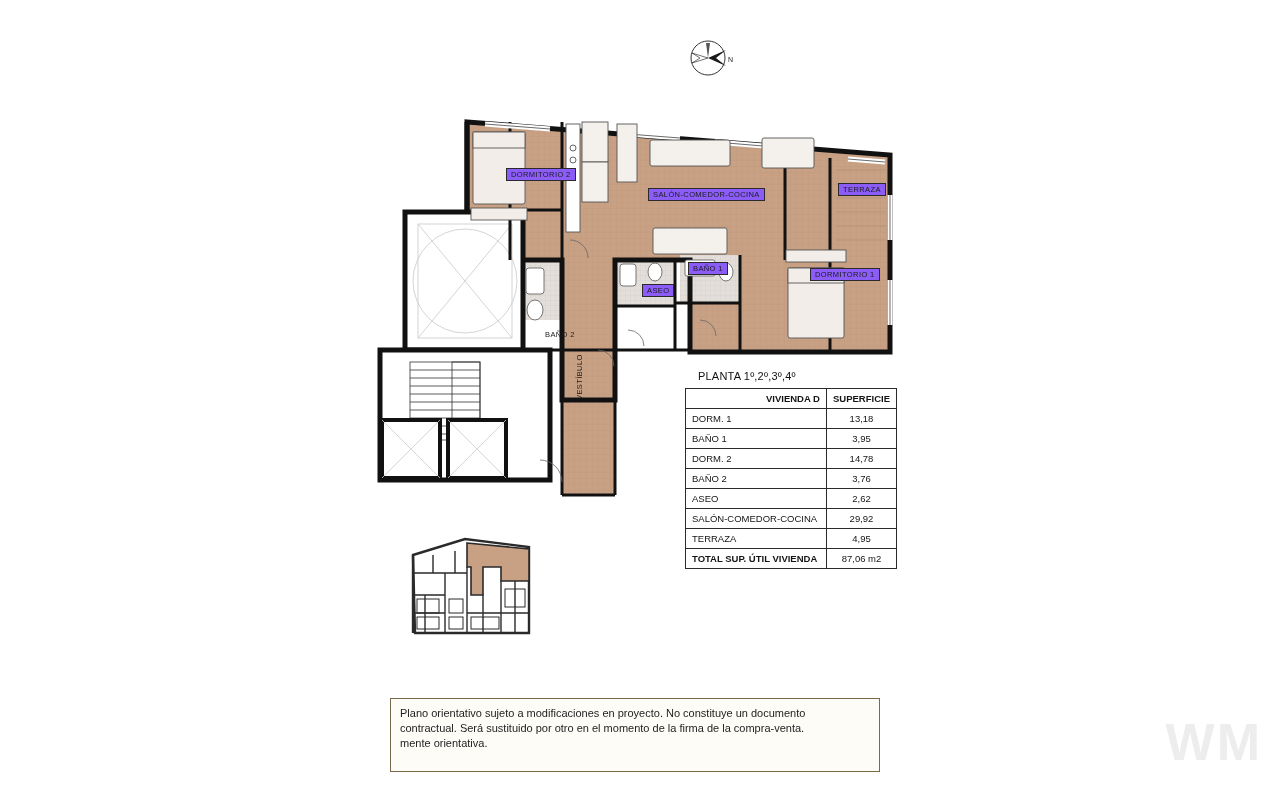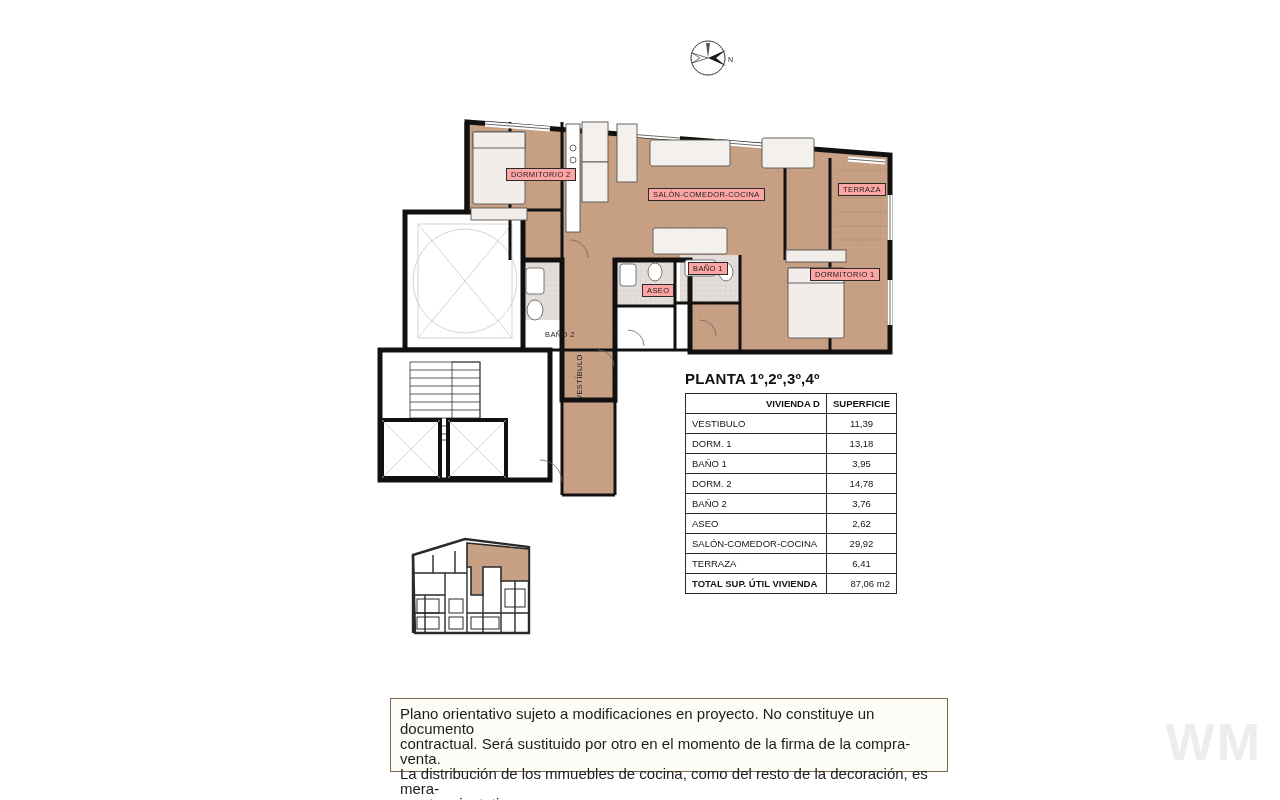--- a/index.html
+++ b/index.html
@@ -39,21 +39,21 @@
   }
   .room-label {
     position: absolute;
     font-size: 7.5px;
     letter-spacing: 0.4px;
     color: #1b1b1b;
     white-space: nowrap;
     font-family: "Liberation Sans", sans-serif;
   }
   .room-label.boxed {
-    background: #fca5a5;
+    background: #8b5cf6;
     border: 1px solid #2a2a2a;
     padding: 1px 4px;
     line-height: 9px;
     text-align: center;
   }
   .room-label.plain {
     background: transparent;
   }
   .vert {
     transform: rotate(-90deg);
@@ -68,25 +68,26 @@
     height: 110px;
   }
   
   .table-wrap {
     position: absolute;
     left: 685px;
     top: 370px;
     width: 212px;
   }
   .plant-title {
-    font-size: 15px;
-    font-weight: bold;
+    font-size: 11px;
+    font-weight: normal;
     letter-spacing: 0.2px;
     margin-bottom: 6px;
     color: #111;
+    margin-left: 13px;
   }
   table.surfaces {
     border-collapse: collapse;
     width: 212px;
     font-size: 9.5px;
     color: #141414;
   }
   table.surfaces th,
   table.surfaces td {
     border: 1px solid #2b2b2b;
@@ -105,37 +106,36 @@
   table.surfaces td.val,
   table.surfaces th.val {
     width: 64px;
     text-align: center;
   }
   table.surfaces tr.total td {
     font-weight: bold;
   }
   table.surfaces tr.total td.val {
     font-weight: normal;
-    text-align: right;
   }
   .twoline {
     line-height: 11px;
   }
   
   .disclaimer {
     position: absolute;
     left: 390px;
     top: 698px;
-    width: 558px;
+    width: 490px;
     height: 74px;
     border: 1px solid #7a6a4a;
     background: #fdfcf7;
     box-sizing: border-box;
     padding: 7px 9px;
-    font-size: 15px;
+    font-size: 11px;
     line-height: 15px;
     color: #1d1d1d;
   }
   .disclaimer p { margin: 0; }
   
   .watermark {
     position: absolute;
     right: 18px;
     bottom: 28px;
     font-size: 52px;
@@ -337,24 +337,20 @@
     <div class="plant-title">PLANTA 1º,2º,3º,4º</div>
     <table class="surfaces">
       <thead>
         <tr>
           <th>VIVIENDA D</th>
           <th class="val">SUPERFICIE</th>
         </tr>
       </thead>
       <tbody>
         <tr>
-          <td>VESTIBULO</td>
-          <td class="val">11,39</td>
-        </tr>
-        <tr>
           <td>DORM. 1</td>
           <td class="val">13,18</td>
         </tr>
         <tr>
           <td>BAÑO 1</td>
           <td class="val">3,95</td>
         </tr>
         <tr>
           <td>DORM. 2</td>
           <td class="val">14,78</td>
@@ -366,32 +362,31 @@
         <tr>
           <td>ASEO</td>
           <td class="val">2,62</td>
         </tr>
         <tr>
           <td>SALÓN-COMEDOR-COCINA</td>
           <td class="val">29,92</td>
         </tr>
         <tr>
           <td>TERRAZA</td>
-          <td class="val">6,41</td>
+          <td class="val">4,95</td>
         </tr>
         <tr class="total">
           <td>TOTAL SUP. ÚTIL VIVIENDA</td>
           <td class="val">87,06 m2</td>
         </tr>
       </tbody>
     </table>
   </div>
 
   <div class="disclaimer">
     <p>Plano orientativo sujeto a modificaciones en proyecto. No constituye un documento</p>
     <p>contractual. Será sustituido por otro en el momento de la firma de la compra-venta.</p>
-    <p>La distribución de los mmuebles de cocina, como del resto de la decoración, es mera-</p>
     <p>mente orientativa.</p>
   </div>
 
   <div class="watermark">WM</div>
 
 </div>
 
 </body></html>

